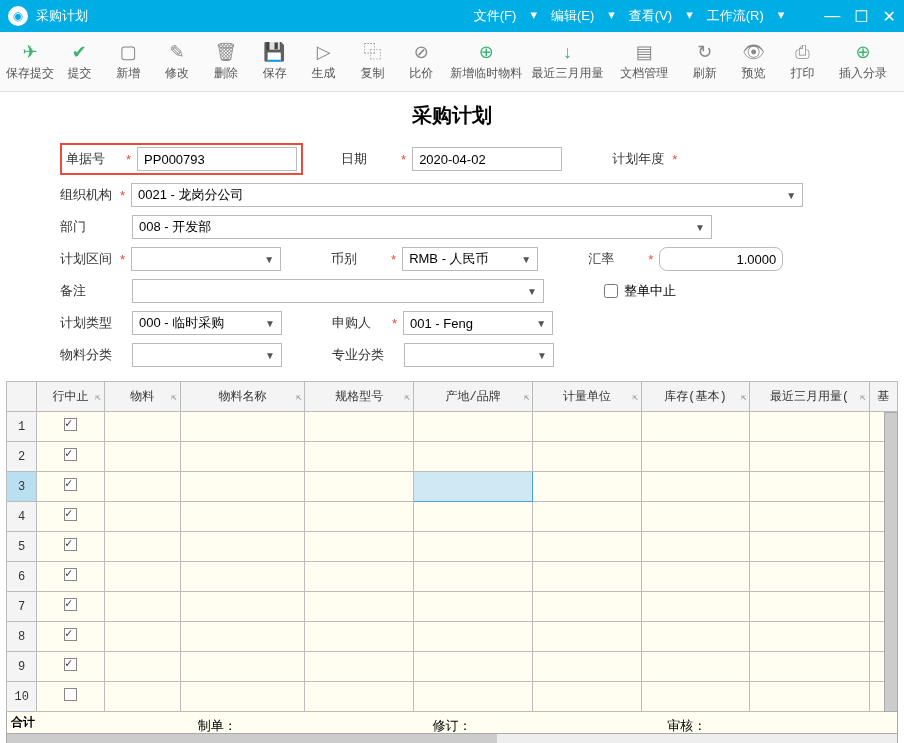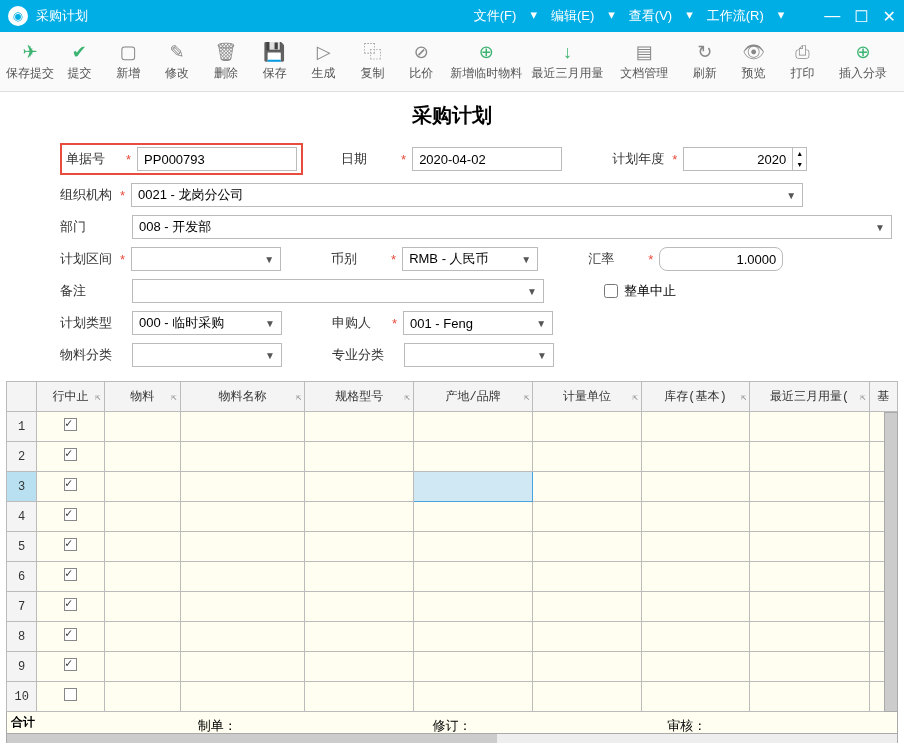--- a/index.html
+++ b/index.html
@@ -169,46 +169,39 @@
     <div style="width:18px"></div>
     <div class="fld">
       <label>日期</label>
         <span class="req">*</span>
       <input type="text" style="width: 150px;" value="2020-04-02">
     </div>
     <div style="width:30px"></div>
     <div class="fld">
       <label class="w70">计划年度</label>
         <span class="req">*</span>
-      <div class="num-spin">
-        <input type="text" style="width: 110px;" value="2020">
-        <div class="spinbtns">
-            <span>▲</span>
-            <span>▼</span>
-          </div>
-      </div>
     </div>
   </div>
 
   <div class="form-row">
     <div class="fld">
       <label>组织机构</label>
         <span class="req">*</span>
       <div class="select" style="width:672px">
           <span>0021 - 龙岗分公司</span>
           <span class="caret">▼</span>
         </div>
     </div>
   </div>
 
   <div class="form-row">
     <div class="fld">
       <label>部门</label>
         <span style="width:14px;display:inline-block"></span>
-      <div class="select" style="width:760px">
+      <div class="select" style="width:580px">
           <span>008 - 开发部</span>
           <span class="caret">▼</span>
         </div>
     </div>
   </div>
 
   <div class="form-row">
     <div class="fld">
       <label>计划区间</label>
         <span class="req">*</span>

